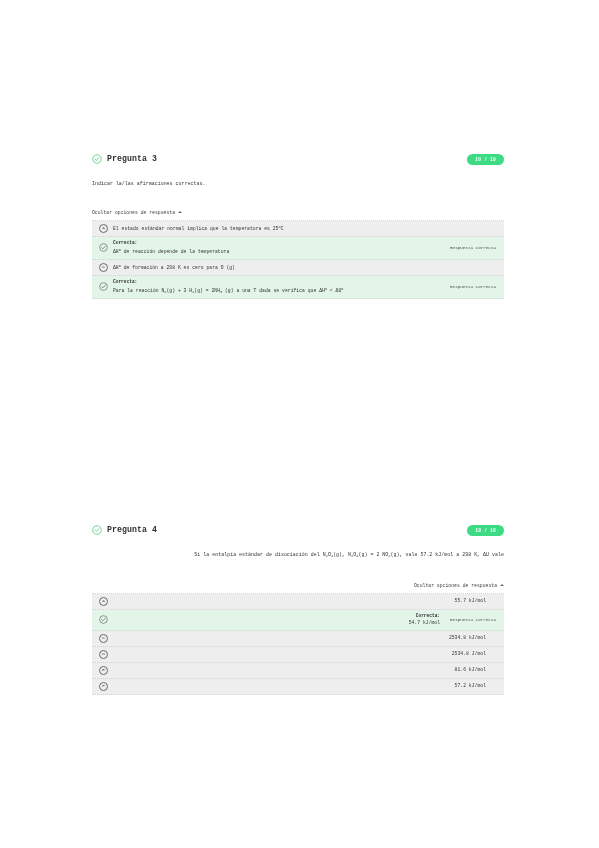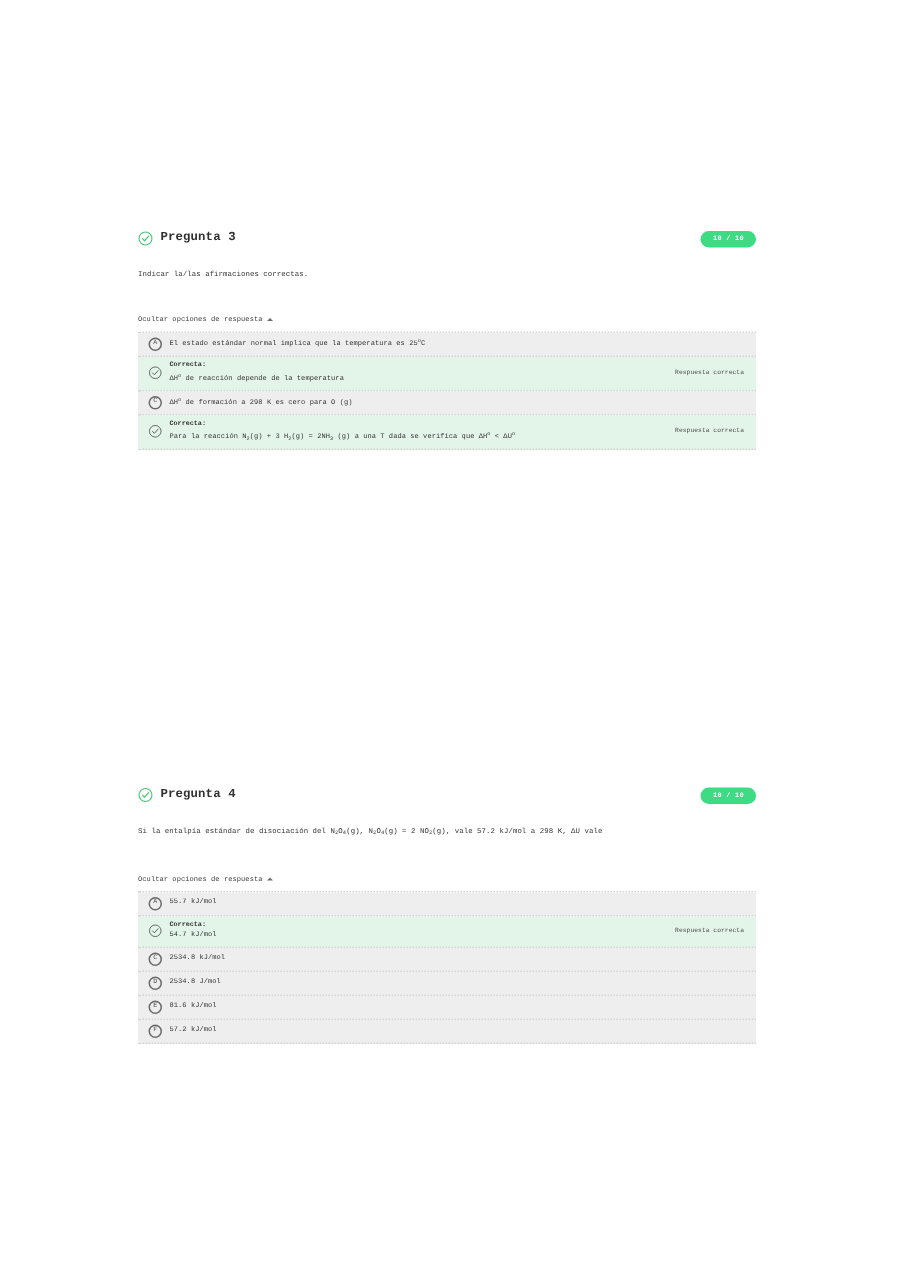--- a/index.html
+++ b/index.html
@@ -28,21 +28,21 @@
     font-family: Liberation Mono, monospace;
   }
 
   
   .question-block {
     position: absolute;
     left: 92px;
     width: 412px;
   }
   .question-block.q3 { top: 140px; }
-  .question-block.q4 { top: 511px; }
+  .question-block.q4 { top: 511px; text-align: right; }
 
   .q-header {
     display: flex;
     align-items: center;
     justify-content: space-between;
     height: 14px;
     margin-bottom: 14px;
   }
   .q-title-wrap {
     display: flex;

